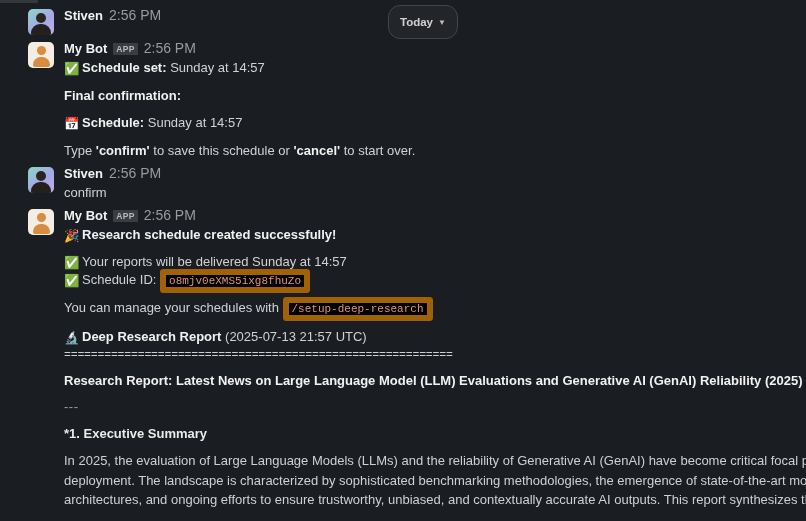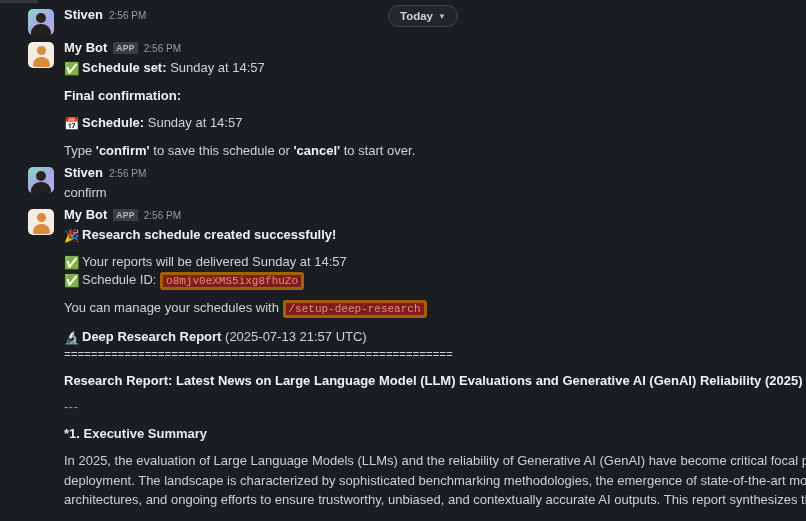--- a/index.html
+++ b/index.html
@@ -35,21 +35,21 @@
   }
 
   
   .today-pill {
     position: absolute;
     top: 5px;
     left: 388px;
     display: flex;
     align-items: center;
     gap: 5px;
-    height: 22px;
+    height: 34px;
     padding: 0 11px;
     border: 1px solid #42454a;
     border-radius: 12px;
     background: #232529;
     color: #d1d2d3;
     font-size: 11.5px;
     font-weight: 700;
     z-index: 20;
     cursor: pointer;
   }
@@ -156,21 +156,21 @@
     font-weight: 700;
     letter-spacing: .3px;
     line-height: 11px;
     padding: 1px 3px 0 3px;
     border-radius: 0;
     background: #3a3d42;
     color: #b8b9bc;
     transform: translateY(-1px);
   }
   .msg-time {
-    font-size: 10px;
+    font-size: 14px;
     color: #9a9b9e;
     cursor: pointer;
   }
 
   .line {
     line-height: 19px;
     font-size: 13px;
     color: #d1d2d3;
     padding: 0;
   }
@@ -183,22 +183,22 @@
     text-align: center;
     font-size: 12.5px;
     margin-right: 3px;
     transform: translateY(1px);
   }
 
   .code {
     font-family: "Liberation Mono", monospace;
     font-size: 11px;
     color: #e0907f;
-    background: #7f1d1d;
-    border: 3px solid #a16207;
+    background: #000000;
+    border: 6px solid #a16207;
     border-radius: 3px;
     padding: 0 3px;
     white-space: nowrap;
   }
 
   .divider-eq {
     font-family: "Liberation Mono", monospace;
     font-size: 11.5px;
     letter-spacing: -0.2px;
     color: #cfd0d2;

